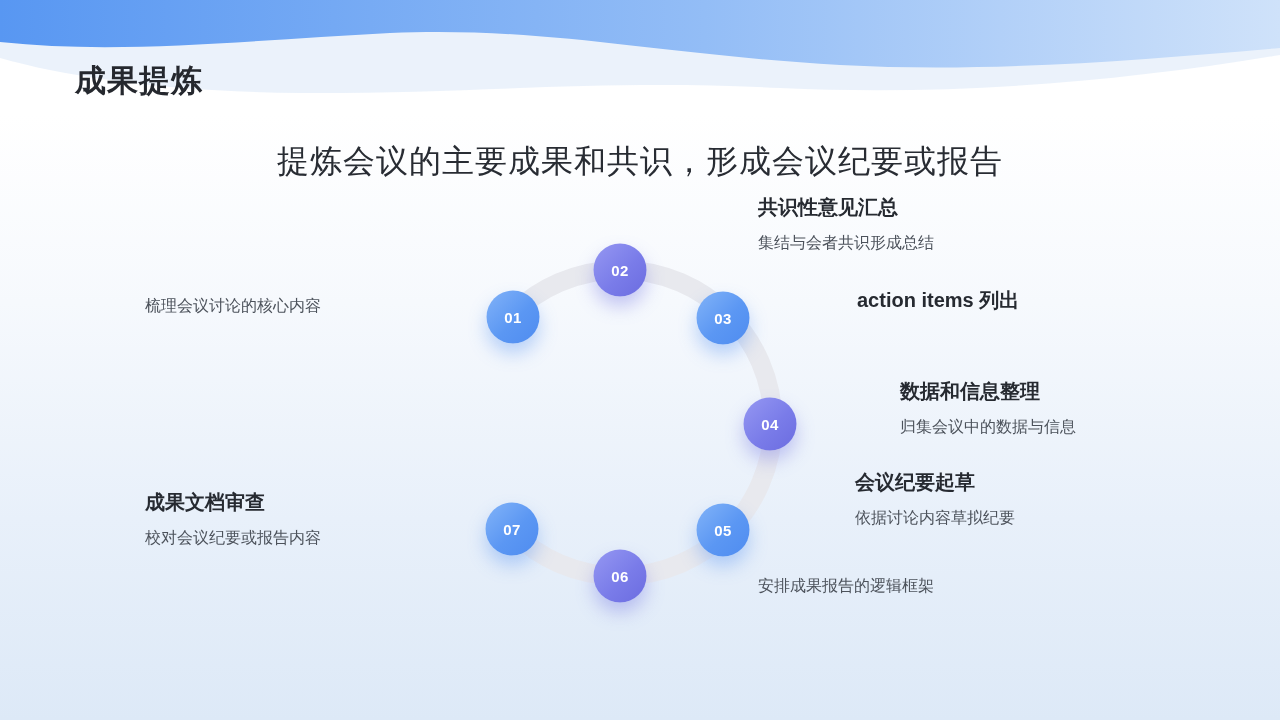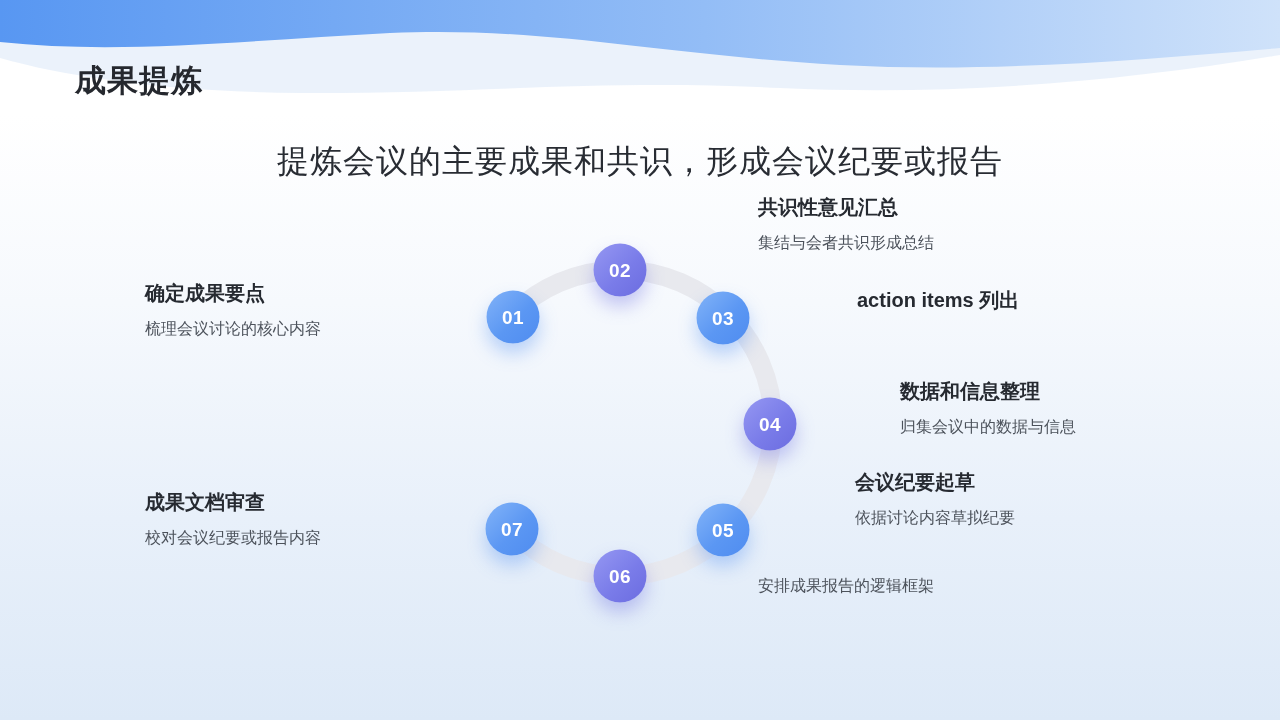--- a/index.html
+++ b/index.html
@@ -25,21 +25,21 @@
     text-align:center;
     font-size:32px;font-weight:400;color:#282c33;letter-spacing:1px;
   }
   
   .ring-svg{position:absolute;left:0;top:0;width:1280px;height:720px;display:block;}
   
   .node{
     position:absolute;width:53px;height:53px;border-radius:50%;
     transform:translate(-50%,-50%);
     display:flex;align-items:center;justify-content:center;
-    color:#ffffff;font-size:19px;font-weight:700;letter-spacing:.5px;
+    color:#ffffff;font-size:15px;font-weight:700;letter-spacing:.5px;
   }
   .node.blue{
     background:linear-gradient(135deg,#82b3f8 0%,#5b97f3 55%,#4f8cf0 100%);
     box-shadow:0 10px 18px rgba(85,144,242,.38);
   }
   .node.purple{
     background:linear-gradient(135deg,#9598f2 0%,#7a7ce9 55%,#6b6ce0 100%);
     box-shadow:0 10px 18px rgba(111,112,227,.38);
   }
   .node-01{left:513px;top:317px;}
@@ -101,21 +101,20 @@
       <span>05</span>
     </div>
   <div class="node purple node-06">
       <span>06</span>
     </div>
   <div class="node blue node-07">
       <span>07</span>
     </div>
 
   <div class="label label-1">
-    <div class="label-title">确定成果要点</div>
     <div class="label-desc">梳理会议讨论的核心内容</div>
   </div>
   <div class="label label-2">
     <div class="label-title">共识性意见汇总</div>
     <div class="label-desc">集结与会者共识形成总结</div>
   </div>
   <div class="label label-3">
     <div class="label-title">action items 列出</div>
   </div>
   <div class="label label-4">

